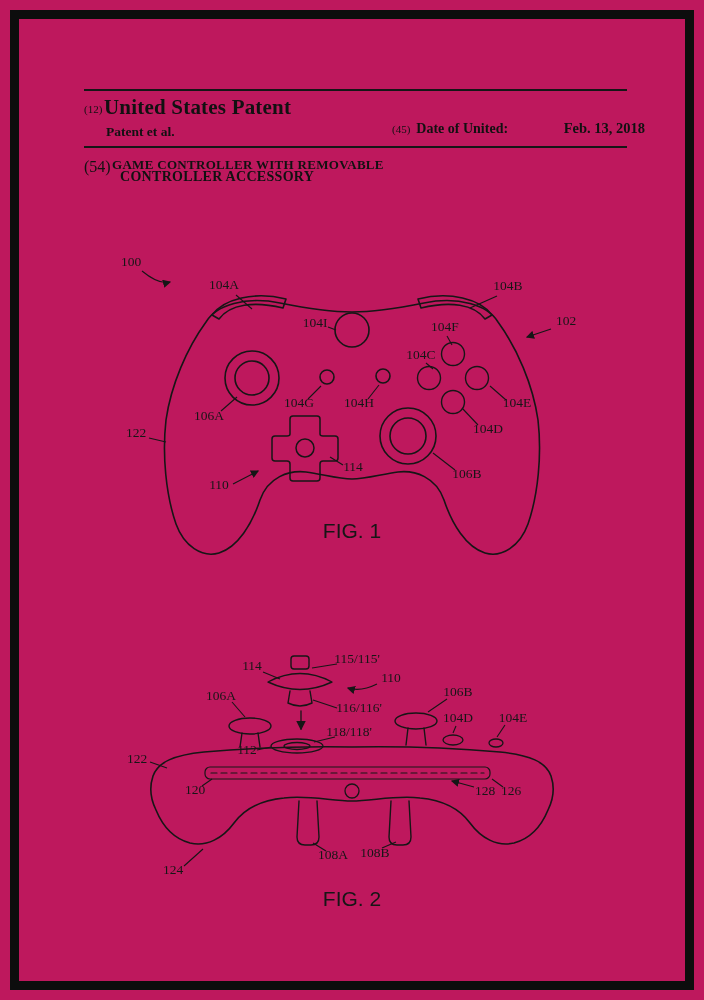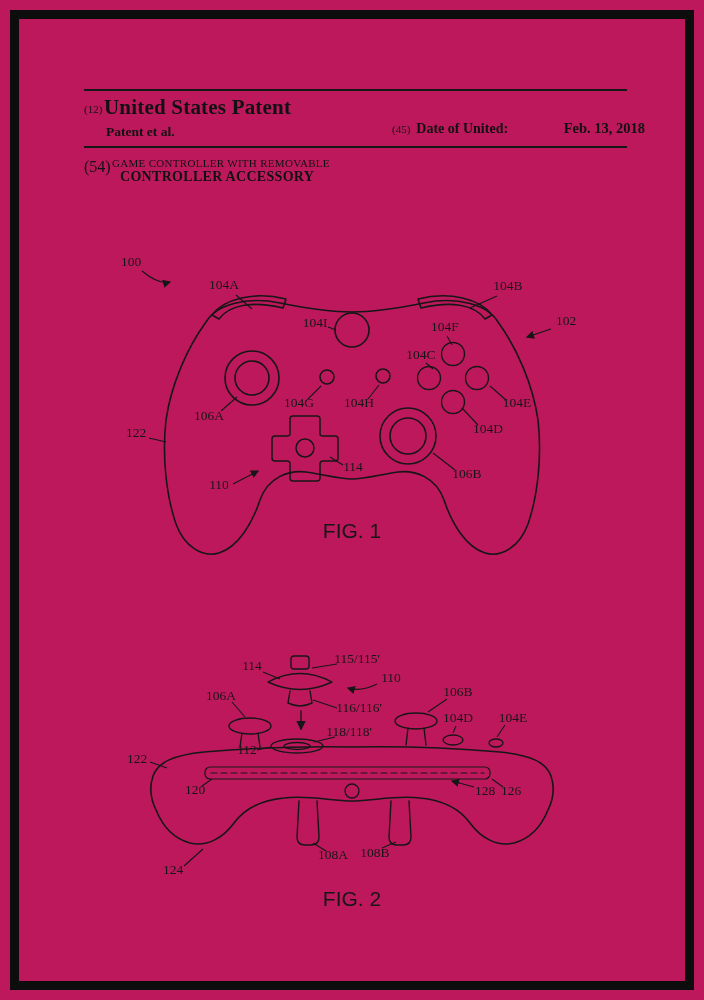--- a/index.html
+++ b/index.html
@@ -18,21 +18,21 @@
   .h-title{left:104px;top:95px;font-size:21px;font-weight:bold;letter-spacing:.2px;}
   .h-code12{left:84px;top:103px;}
   .h-authors{left:106px;top:124px;font-size:13.5px;font-weight:bold;}
   .h-row{position:absolute;left:374px;width:253px;display:flex;align-items:baseline;}
   .h-row1{top:100px;}
   .h-row2{top:120px;margin-left:18px;}
   .h-row .h-code{margin-right:6px;}
   .h-label{font-size:14px;font-weight:bold;}
   .h-value{margin-left:auto;font-size:14.5px;font-weight:bold;}
   .inv-code{left:84px;top:158px;font-size:16px;}
-  .inv-l1{left:112px;top:157px;font-size:11px;font-weight:normal;letter-spacing:.3px;}
+  .inv-l1{left:112px;top:157px;font-size:13px;font-weight:bold;letter-spacing:.3px;}
   .inv-l2{left:120px;top:169px;font-size:14px;font-weight:bold;letter-spacing:.3px;}
   svg{position:absolute;left:0;top:0;}
   .lbl{font-family:"Liberation Serif", serif;font-size:13.5px;fill:#161616;}
   .figcap{font-family:"Liberation Sans", sans-serif;font-size:21px;fill:#161616;}
 </style>
 </head>
 <body>
 
 <div class="poster">
   <div class="frame"></div>

